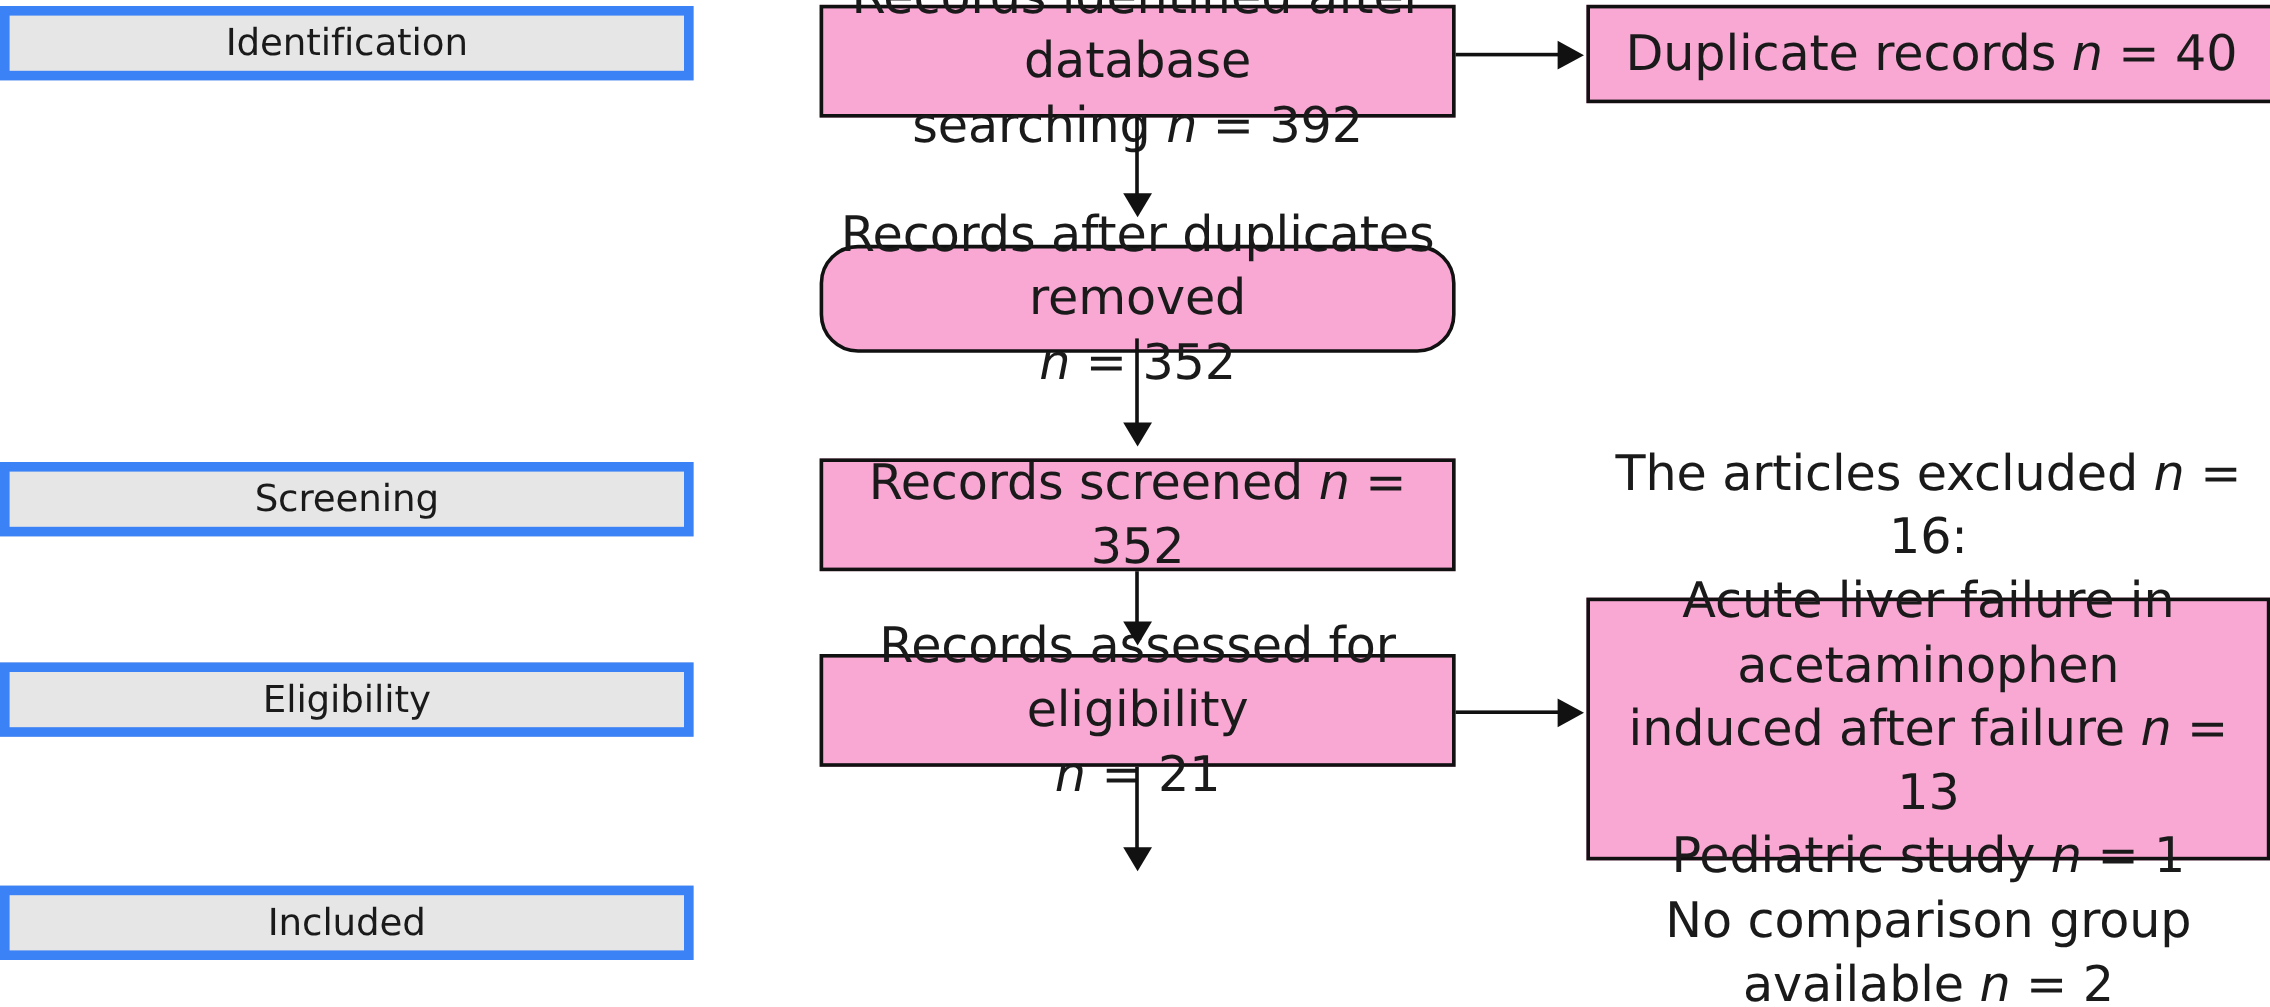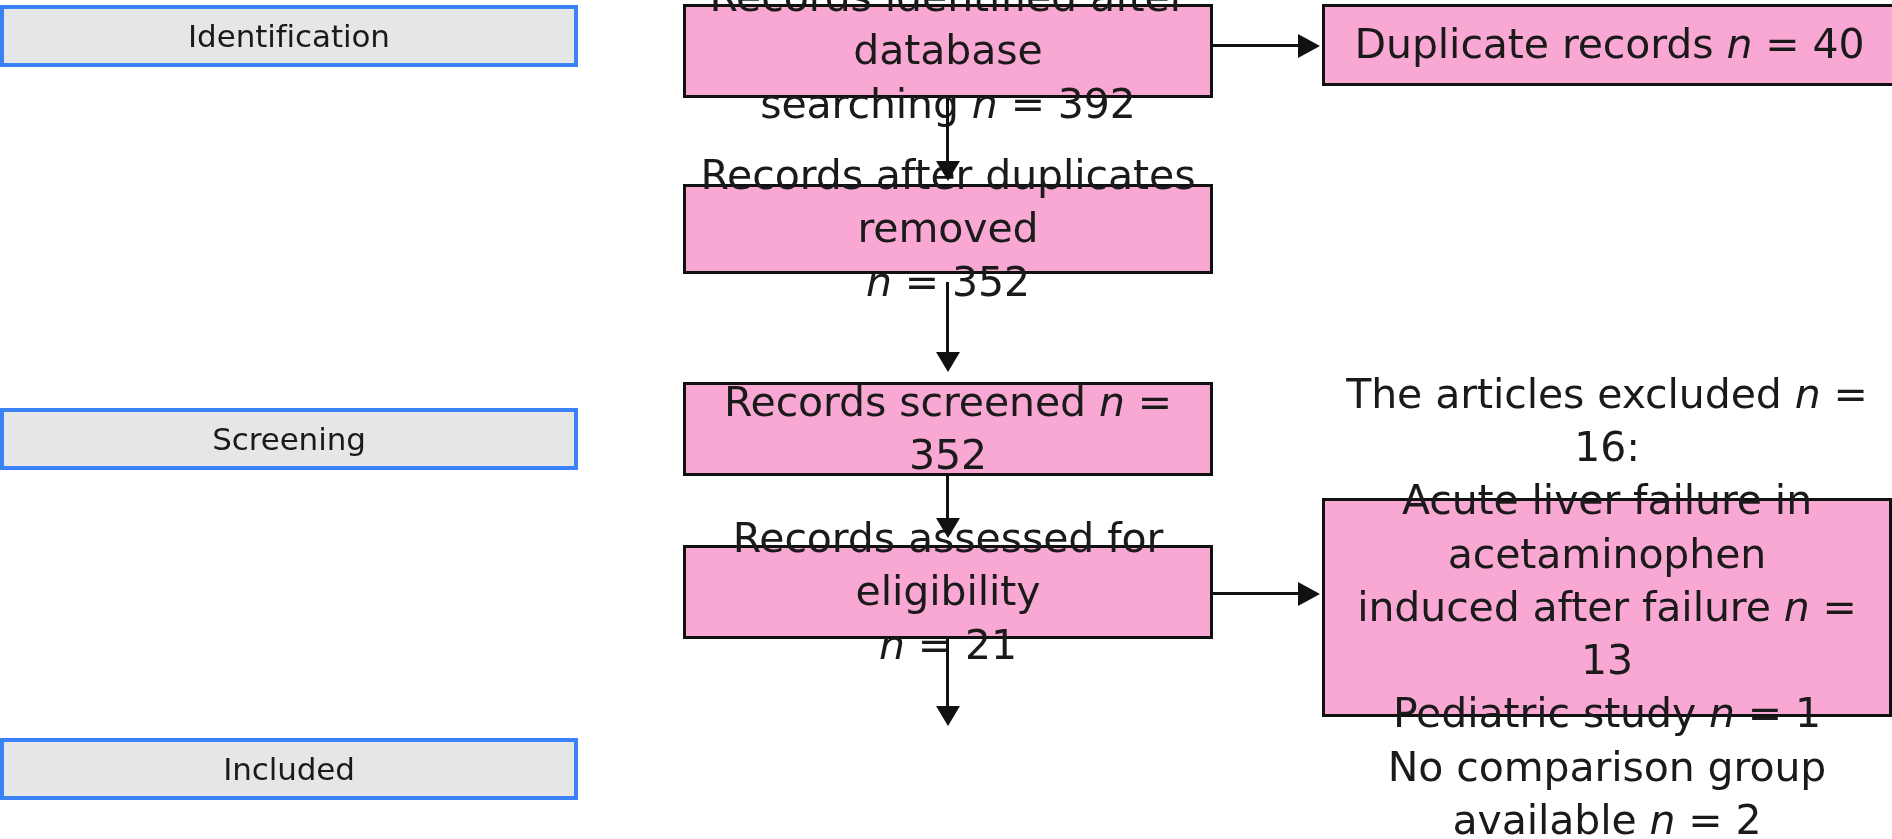--- a/index.html
+++ b/index.html
@@ -32,21 +32,21 @@
     justify-content: center;
     text-align: center;
     line-height: 1.30;
     font-size: 41px;
     letter-spacing: -0.1px;
     padding: 4px 12px;
   }
 
   .stage {
     background: #e6e6e6;
-    border: 4px solid #3b82f6;
+    border: 8px solid #3b82f6;
     font-size: 31px;
   }
 
   .box .line { display: block; }
 
   .n { font-style: italic; }
 
   
   .vline {
     position: absolute;
@@ -70,27 +70,27 @@
     position: absolute;
     width: 0;
     height: 0;
     border-top: 12px solid transparent;
     border-bottom: 12px solid transparent;
     border-left: 22px solid #111111;
   }
 
   
   #stage-identification { left: 0px;   top: 5px;   width: 578px; height: 62px; }
-  #stage-screening      { left: 0px;   top: 385px; width: 578px; height: 62px; margin-top: 23px; }
+  #stage-screening      { left: 0px;   top: 385px; width: 578px; height: 62px; }
   #stage-eligibility    { left: 0px;   top: 552px; width: 578px; height: 62px; }
   #stage-included       { left: 0px;   top: 738px; width: 578px; height: 62px; text-align: right; }
 
   #box-identified       { left: 683px; top: 4px;   width: 530px; height: 94px; }
   #box-duplicates       { left: 1322px;top: 4px;   width: 575px; height: 82px; }
-  #box-after-duplicates { left: 683px; top: 184px; width: 530px; height: 90px; }
+  #box-after-duplicates { left: 683px; top: 204px; width: 530px; height: 90px; border-radius: 32px; }
   #box-screened         { left: 683px; top: 382px; width: 530px; height: 94px; justify-content: flex-end; }
   #box-eligibility      { left: 683px; top: 545px; width: 530px; height: 94px; }
   #box-excluded         { left: 1322px;top: 498px; width: 570px; height: 219px; }
   #box-included         { left: 683px; top: 736px; width: 530px; height: 102px; }
 
   
   #conn-1-vert   { left: 946px; top: 98px;  height: 68px; }
   #conn-1-arrow  { left: 936px; top: 161px; }
   #conn-2-vert   { left: 946px; top: 282px; height: 75px; }
   #conn-2-arrow  { left: 936px; top: 352px; }
@@ -108,20 +108,23 @@
 </head>
 <body>
 
 <div id="diagram">
 
   <div class="box stage" id="stage-identification">
     <span>Identification</span>
   </div>
   <div class="box stage" id="stage-screening">
     <span>Screening</span>
+  </div>
+  <div class="box stage" id="stage-eligibility">
+    <span>Eligibility</span>
   </div>
   <div class="box stage" id="stage-included">
     <span>Included</span>
   </div>
 
   <div class="box" id="box-identified">
     <div>
       <span class="line">Records identified after database</span>
       <span class="line"><span>searching </span><span class="n">n</span><span> = 392</span></span>
     </div>

